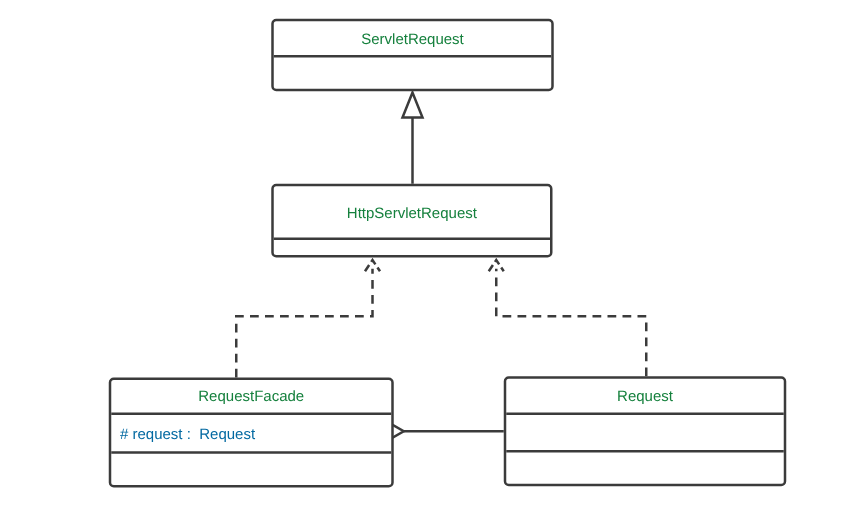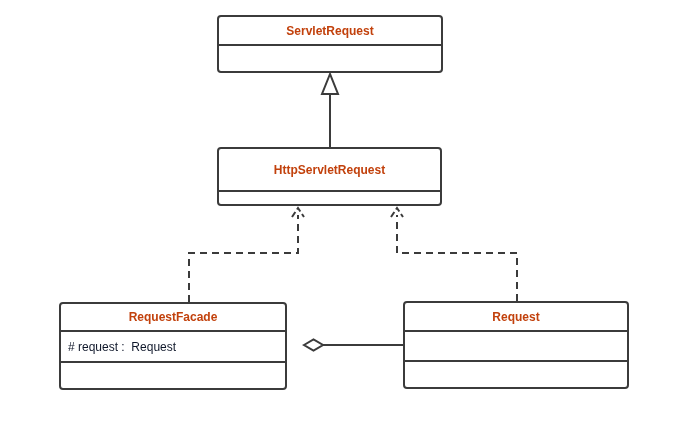--- a/index.html
+++ b/index.html
@@ -17,32 +17,32 @@
     border: 2px solid #3b3b3b;
     border-radius: 4px;
     box-sizing: border-box;
     display: flex;
     flex-direction: column;
   }
   .uml-title {
     display: flex;
     align-items: center;
     justify-content: center;
-    font-weight: bold;
+    font-weight: normal;
     font-size: 12px;
-    color: #c2410c;
+    color: #15803d;
     border-bottom: 2px solid #3b3b3b;
     box-sizing: border-box;
   }
   .uml-compartment {
     box-sizing: border-box;
     display: flex;
     align-items: center;
     font-size: 12px;
-    color: #0f172a;
+    color: #0369a1;
     padding-left: 7px;
   }
   .uml-compartment.with-divider { border-bottom: 2px solid #3b3b3b; }
   .attr-text { white-space: pre; }
   .connector-layer {
     position: absolute;
     left: 0; top: 0;
     width: 692px; height: 422px;
     pointer-events: none;
   }
@@ -78,21 +78,21 @@
   <div class="uml-box" style="left:217px; top:15px; width:226px; height:58px;">
     <div class="uml-title" style="height:29px;">ServletRequest</div>
     <div class="uml-compartment" style="flex:1;"></div>
   </div>
 
   <div class="uml-box" style="left:217px; top:147px; width:225px; height:59px;">
     <div class="uml-title" style="height:43px;">HttpServletRequest</div>
     <div class="uml-compartment" style="flex:1;"></div>
   </div>
 
-  <div class="uml-box" style="left:59px; top:302px; width:228px; height:88px;">
+  <div class="uml-box" style="left:87px; top:302px; width:228px; height:88px;">
     <div class="uml-title" style="height:28px;">RequestFacade</div>
     <div class="uml-compartment with-divider" style="height:31px;">
       <span class="attr-text"># request :  Request</span>
     </div>
     <div class="uml-compartment" style="flex:1;"></div>
   </div>
 
   <div class="uml-box" style="left:403px; top:301px; width:226px; height:88px;">
     <div class="uml-title" style="height:29px;">Request</div>
     <div class="uml-compartment with-divider" style="height:30px;"></div>

